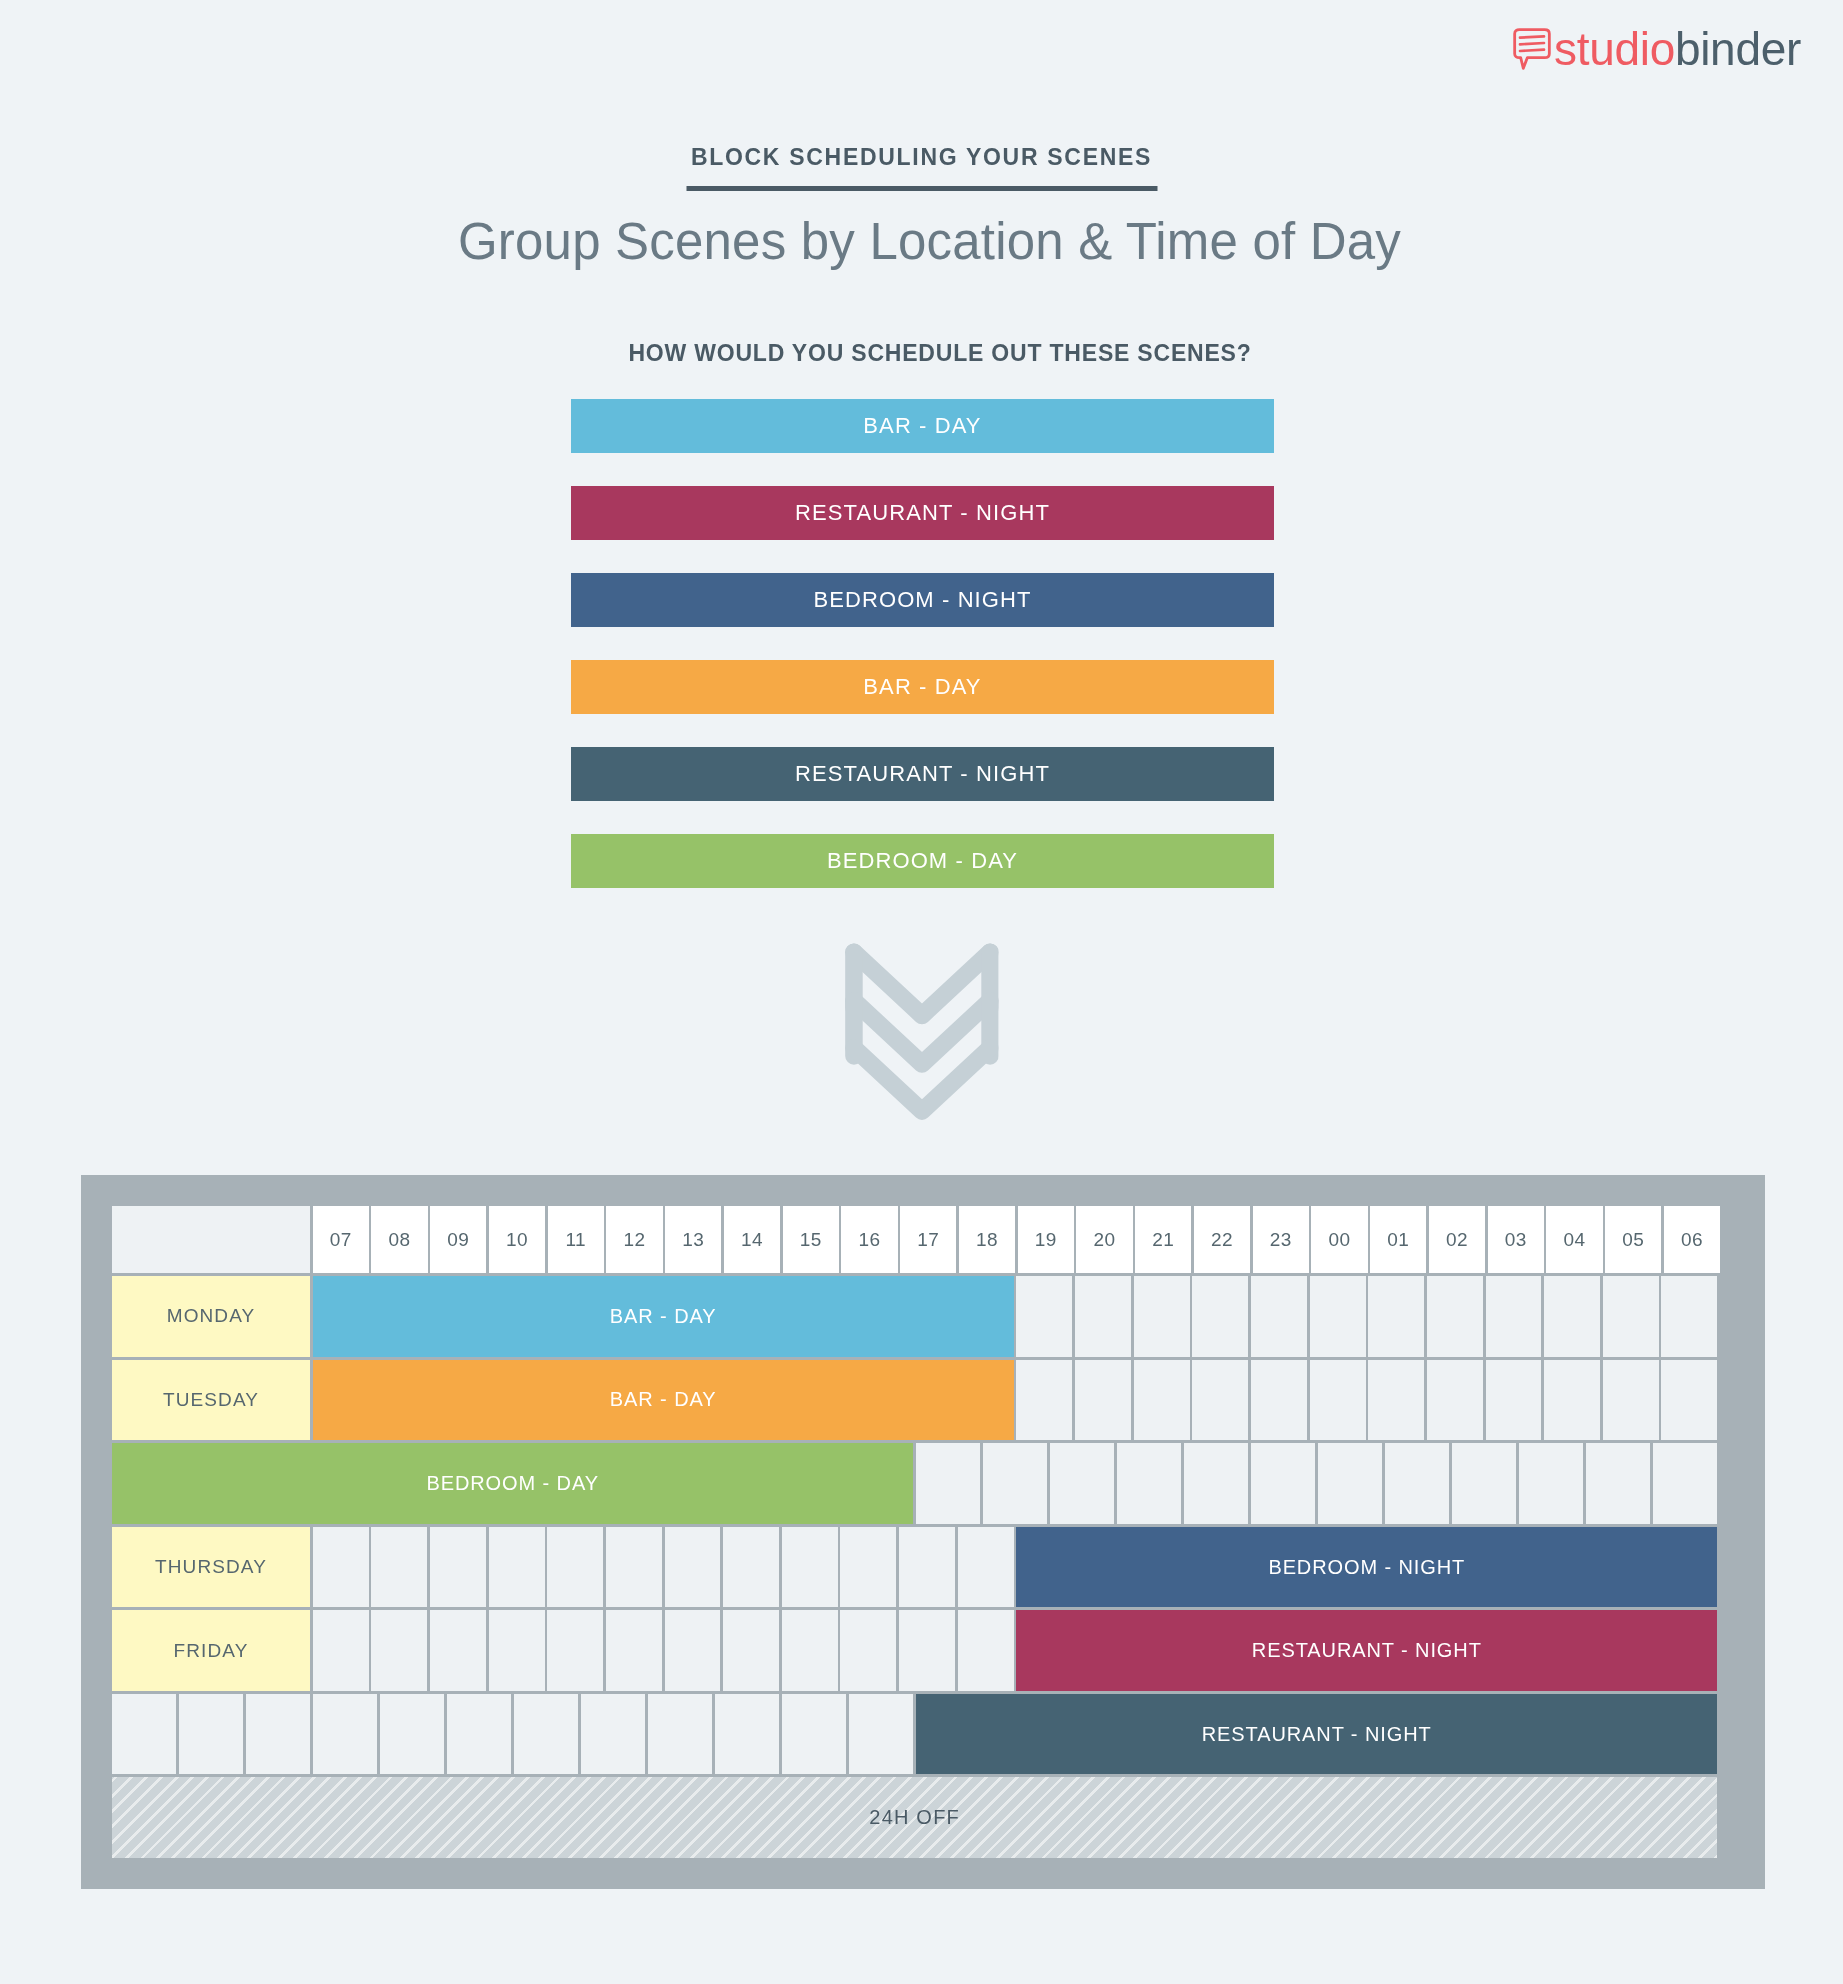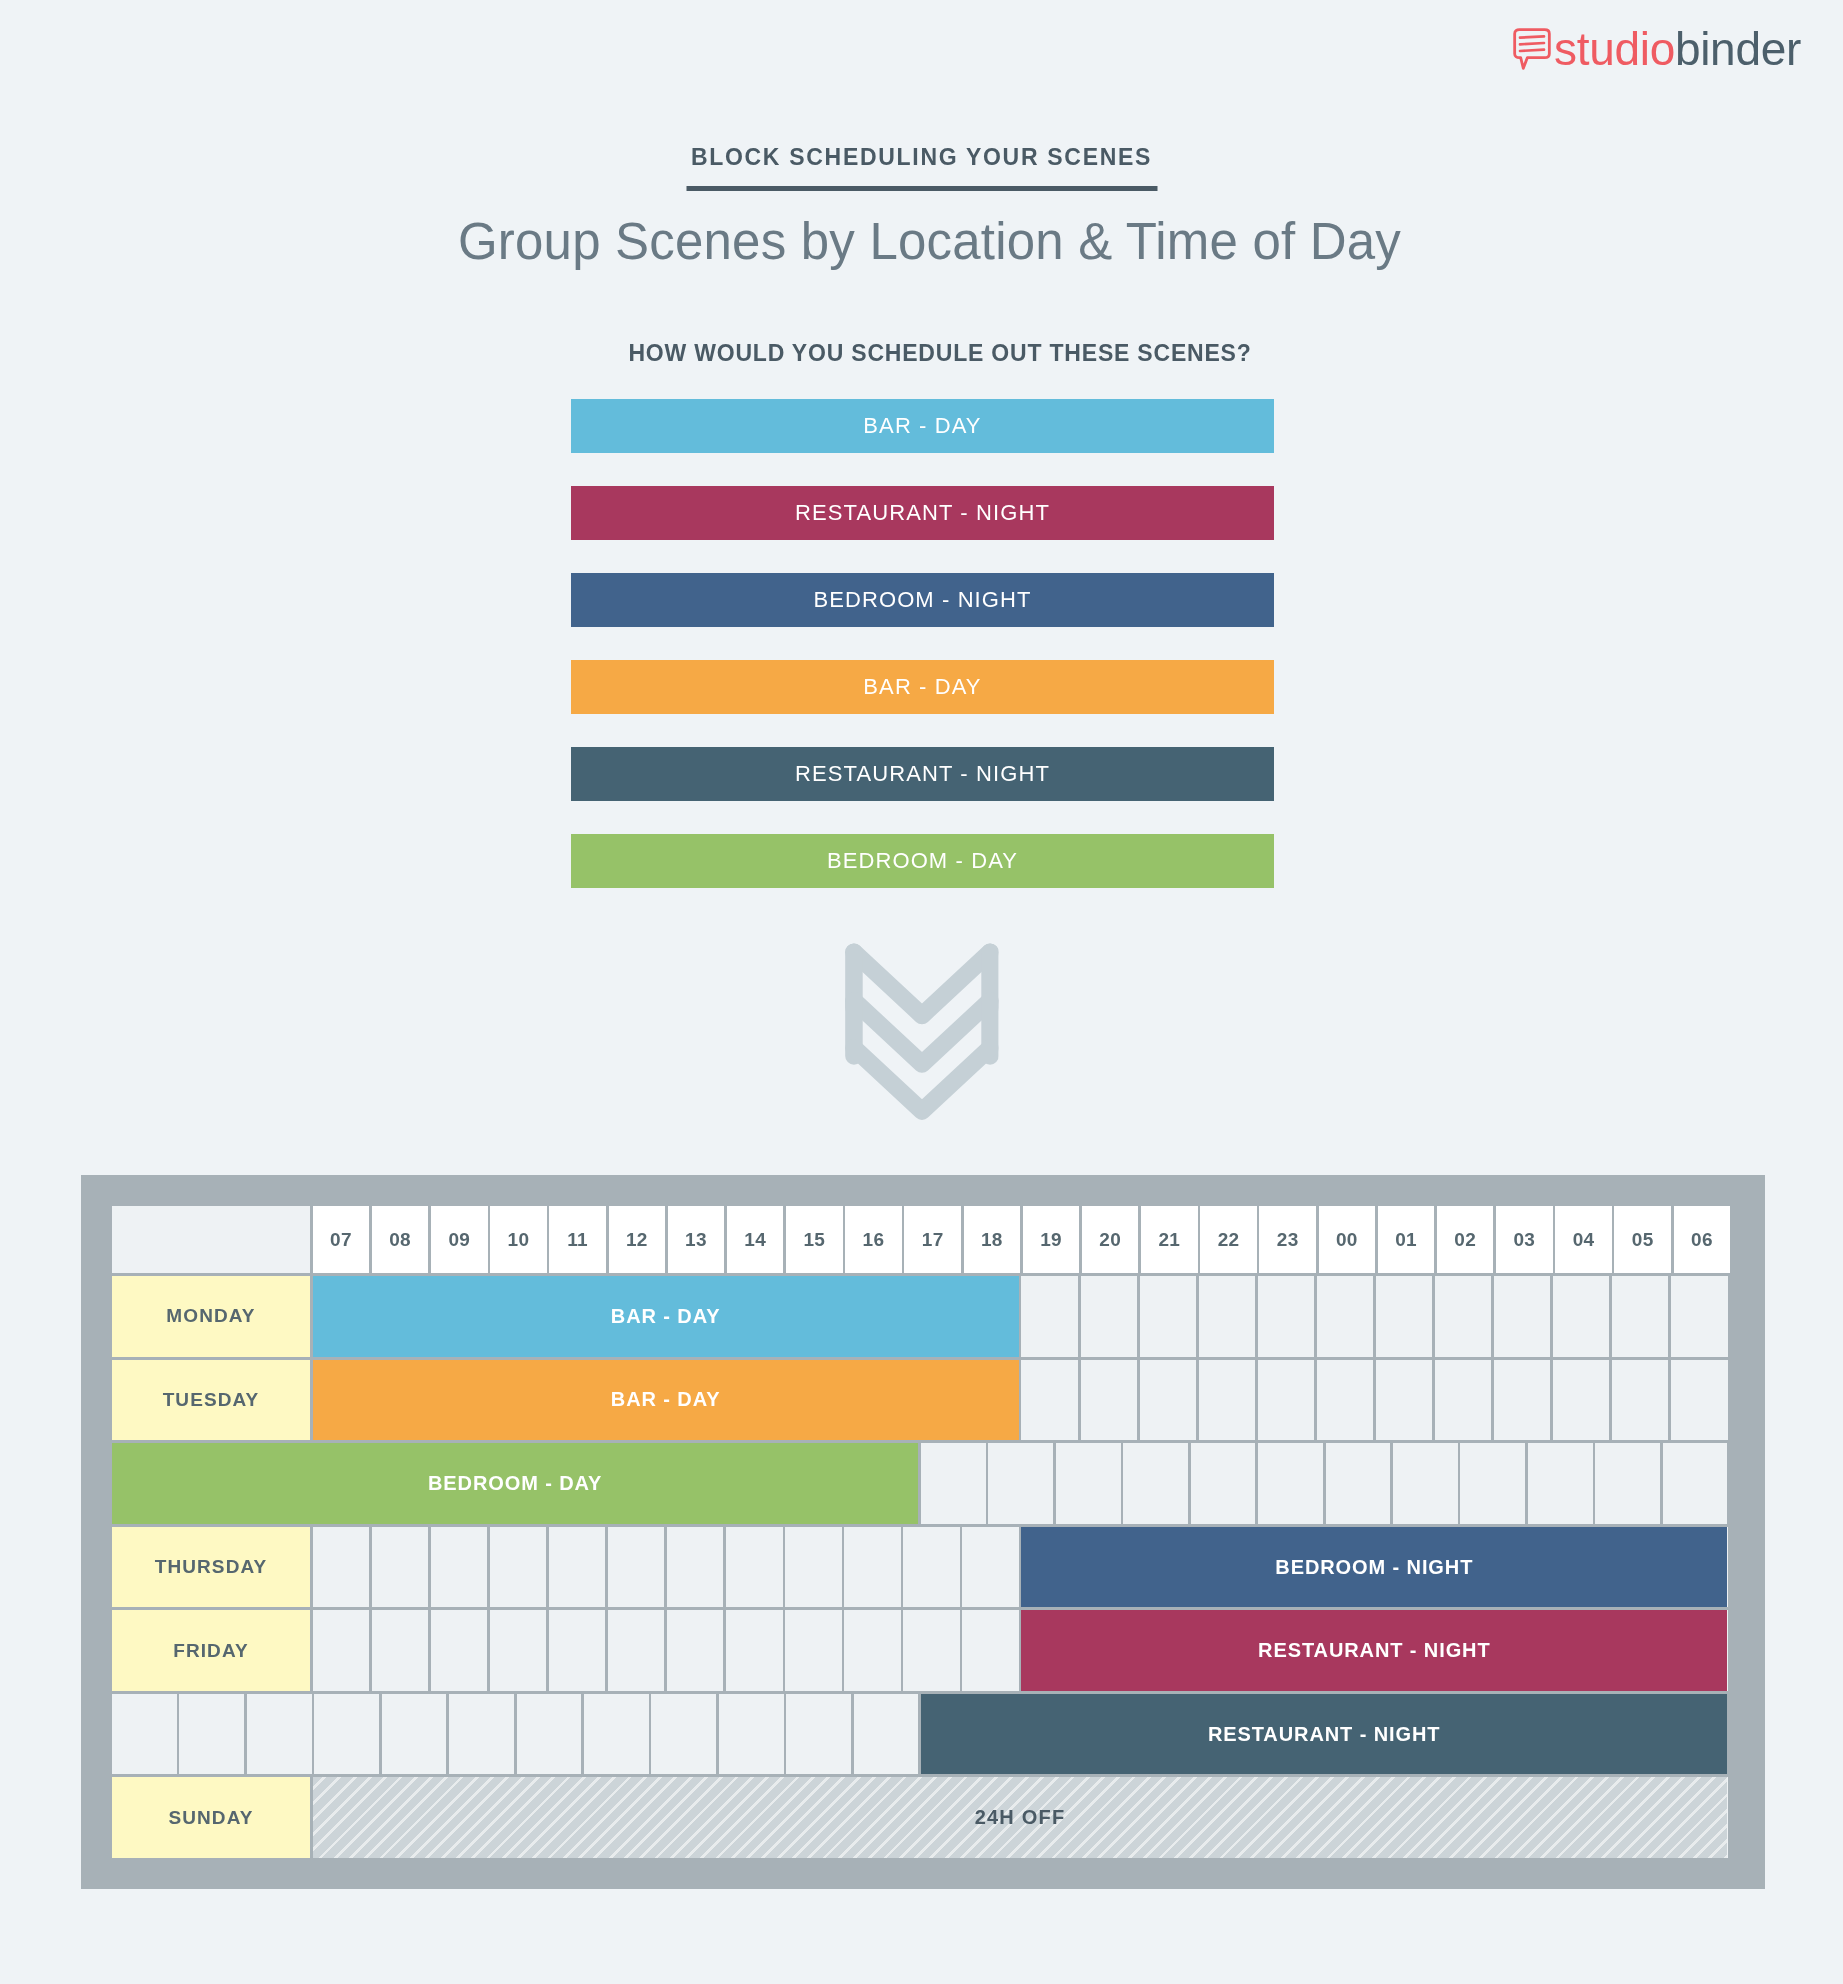--- a/index.html
+++ b/index.html
@@ -105,22 +105,21 @@
   }
 
   
   .sched-frame {
     position: absolute;
     left: 81px;
     top: 1175px;
     width: 1684px;
     height: 714px;
     background: #a7b1b7;
-    padding: 31px 35px 31px 31px;
-    font-weight: bold;
+    padding: 31px 45px 31px 31px;
   }
   .sched-inner { width: 100%; height: 100%; display: flex; flex-direction: column; }
 
   .sched-row {
     display: flex;
     width: 100%;
     margin-bottom: 2.7px;
     position: relative;
   }
   .sched-row:last-child { margin-bottom: 0; }
@@ -439,21 +438,20 @@
           <div class="hour-cell"></div>
           <div class="hour-cell"></div>
           <div class="hour-cell"></div>
           <div class="hour-cell"></div>
           <div class="hour-cell"></div>
           <div class="hour-cell"></div>
           <div class="block" style="background: rgb(69, 99, 115); left: calc(50%); width: calc(50% - 2.7px);">RESTAURANT - NIGHT</div>
         </div>
       </div>
       <div class="sched-row body-row">
-        <div class="rowlabel">SUNDAY</div>
         <div class="hour-track">
           <div class="hour-cell"></div>
           <div class="hour-cell"></div>
           <div class="hour-cell"></div>
           <div class="hour-cell"></div>
           <div class="hour-cell"></div>
           <div class="hour-cell"></div>
           <div class="hour-cell"></div>
           <div class="hour-cell"></div>
           <div class="hour-cell"></div>

